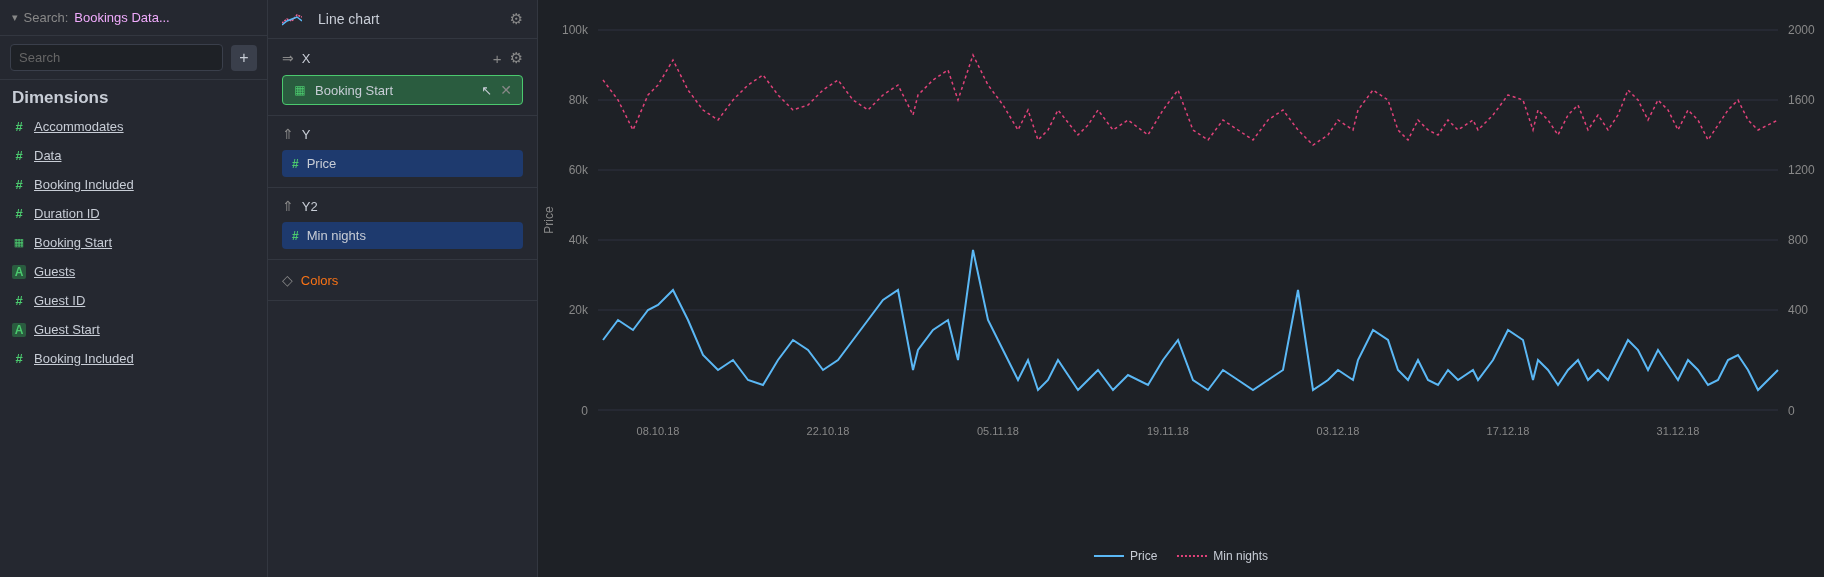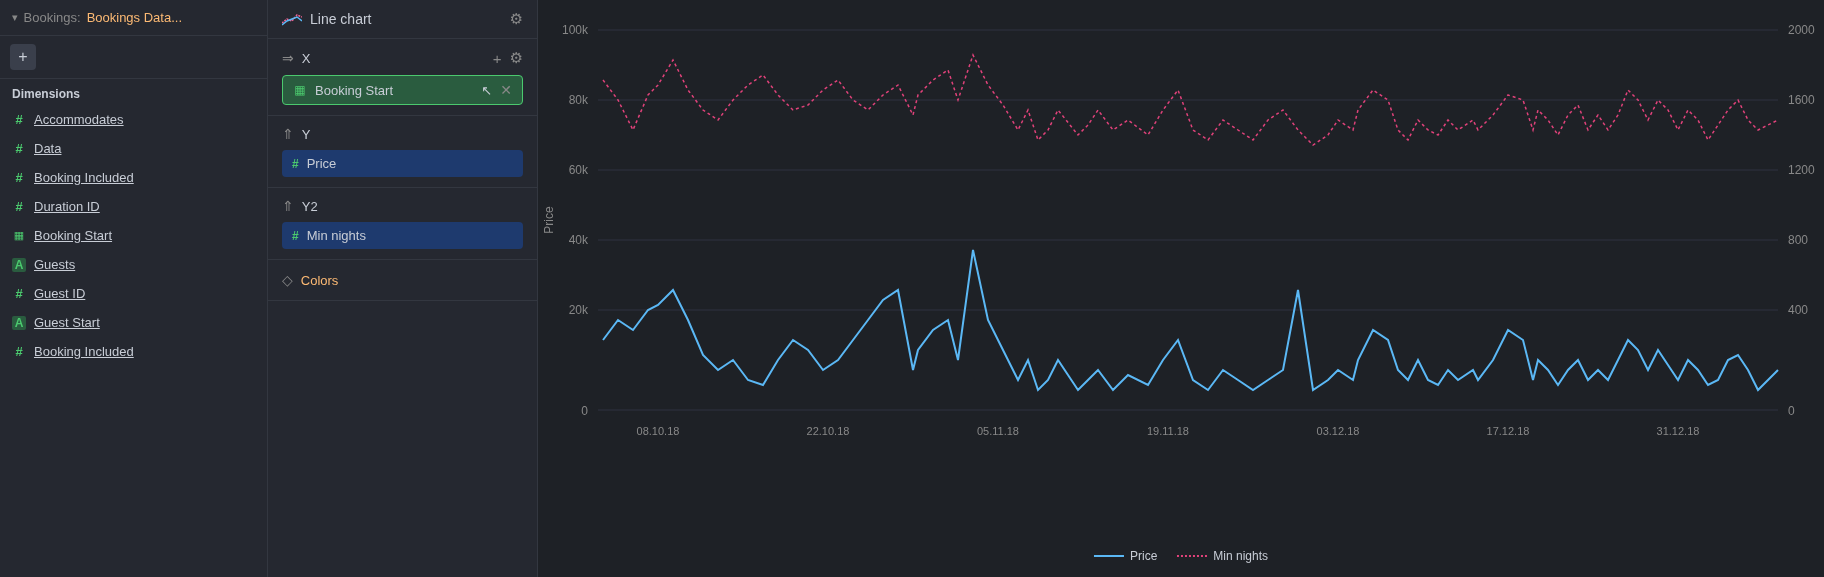--- a/index.html
+++ b/index.html
@@ -26,21 +26,21 @@
     .dataset-header {
       display: flex;
       align-items: center;
       padding: 10px 12px;
       border-bottom: 1px solid #333740;
       gap: 6px;
       font-size: 13px;
     }
     .chevron-icon { color: #888; font-size: 11px; }
     .dataset-label { color: #888; }
-    .dataset-name { color: #fdba74; }
+    .dataset-name { color: #f0abfc; }
     .search-row {
       display: flex;
       align-items: center;
       padding: 8px 10px;
       gap: 8px;
       border-bottom: 1px solid #333740;
     }
     .search-input {
       flex: 1;
       background: #1e2126;
@@ -60,21 +60,21 @@
       width: 26px;
       height: 26px;
       display: flex;
       align-items: center;
       justify-content: center;
       cursor: pointer;
       font-size: 16px;
     }
     .section-label {
       padding: 8px 12px 4px;
-      font-size: 12px;
+      font-size: 17px;
       font-weight: 700;
       color: #c8cdd6;
     }
     .dim-list {
       display: flex;
       flex-direction: column;
       overflow-y: auto;
     }
     .dim-item {
       display: flex;
@@ -117,21 +117,21 @@
       border-right: 1px solid #333740;
       display: flex;
       flex-direction: column;
       flex-shrink: 0;
     }
     .chart-header {
       display: flex;
       align-items: center;
       padding: 10px 14px;
       border-bottom: 1px solid #333740;
-      gap: 8px;
+      gap: 16px;
     }
     .line-chart-icon {
       width: 20px;
       height: 16px;
     }
     .chart-title { color: #c8cdd6; font-size: 14px; font-weight: 500; flex: 1; }
     .gear-btn {
       background: none;
       border: none;
       color: #888;
@@ -177,21 +177,21 @@
     }
     .cursor-icon { color: #c8cdd6; font-size: 13px; }
     .colors-section {
       padding: 12px 14px;
       display: flex;
       align-items: center;
       gap: 8px;
       border-bottom: 1px solid #333740;
     }
     .colors-icon { color: #888; font-size: 14px; }
-    .colors-label { color: #fdba74; font-size: 13px; }
+    .colors-label { color: #f97316; font-size: 13px; }
     .axis-arrow { color: #888; font-size: 14px; }
 
     
     .chart-area {
       flex: 1;
       background: #701a75;
       position: relative;
       overflow: hidden;
     }
     .chart-svg {
@@ -225,24 +225,25 @@
       border-top: 2px dotted #e0427a;
       background: transparent;
     }
   </style>
 </head>
 <body>
 
 <div class="left-panel">
   <div class="dataset-header">
     <span class="chevron-icon">▾</span>
-    <span class="dataset-label">Bookings:</span>
+    <span class="dataset-label">Search:</span>
     <span class="dataset-name">Bookings Data...</span>
   </div>
   <div class="search-row">
+    <input class="search-input" type="text" placeholder="Search" style="">
     <button class="add-btn">+</button>
   </div>
   <div class="section-label">Dimensions</div>
   <div class="dim-list">
     <div class="dim-item">
       <span class="dim-icon-hash">#</span>
       <span class="dim-label">Accommodates</span>
     </div>
     <div class="dim-item">
       <span class="dim-icon-hash">#</span>

